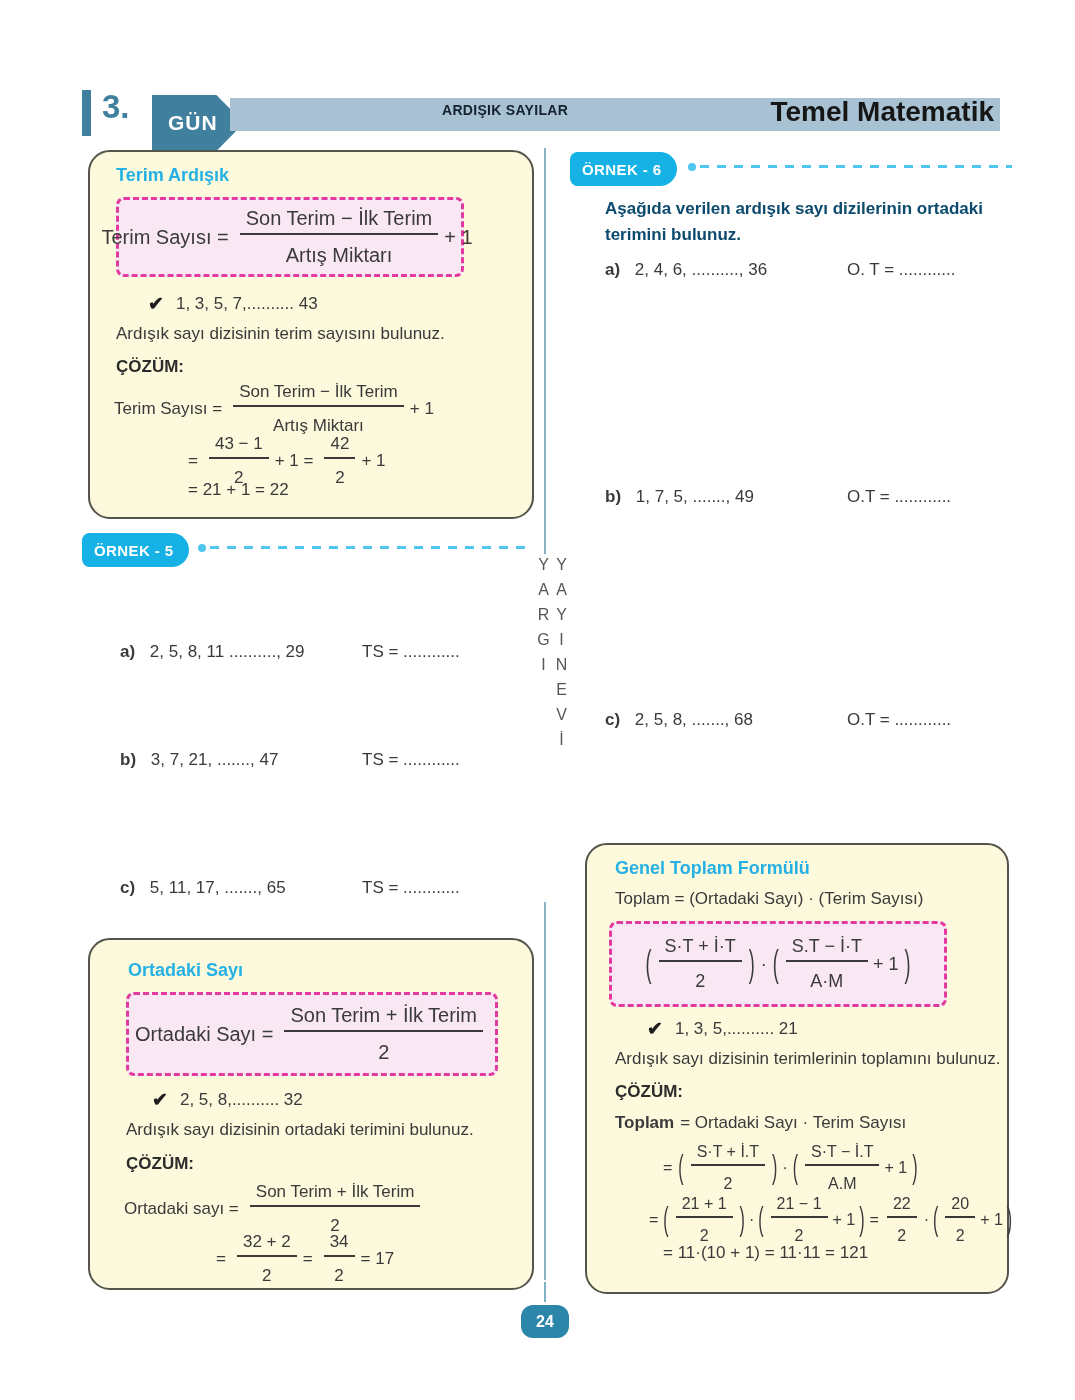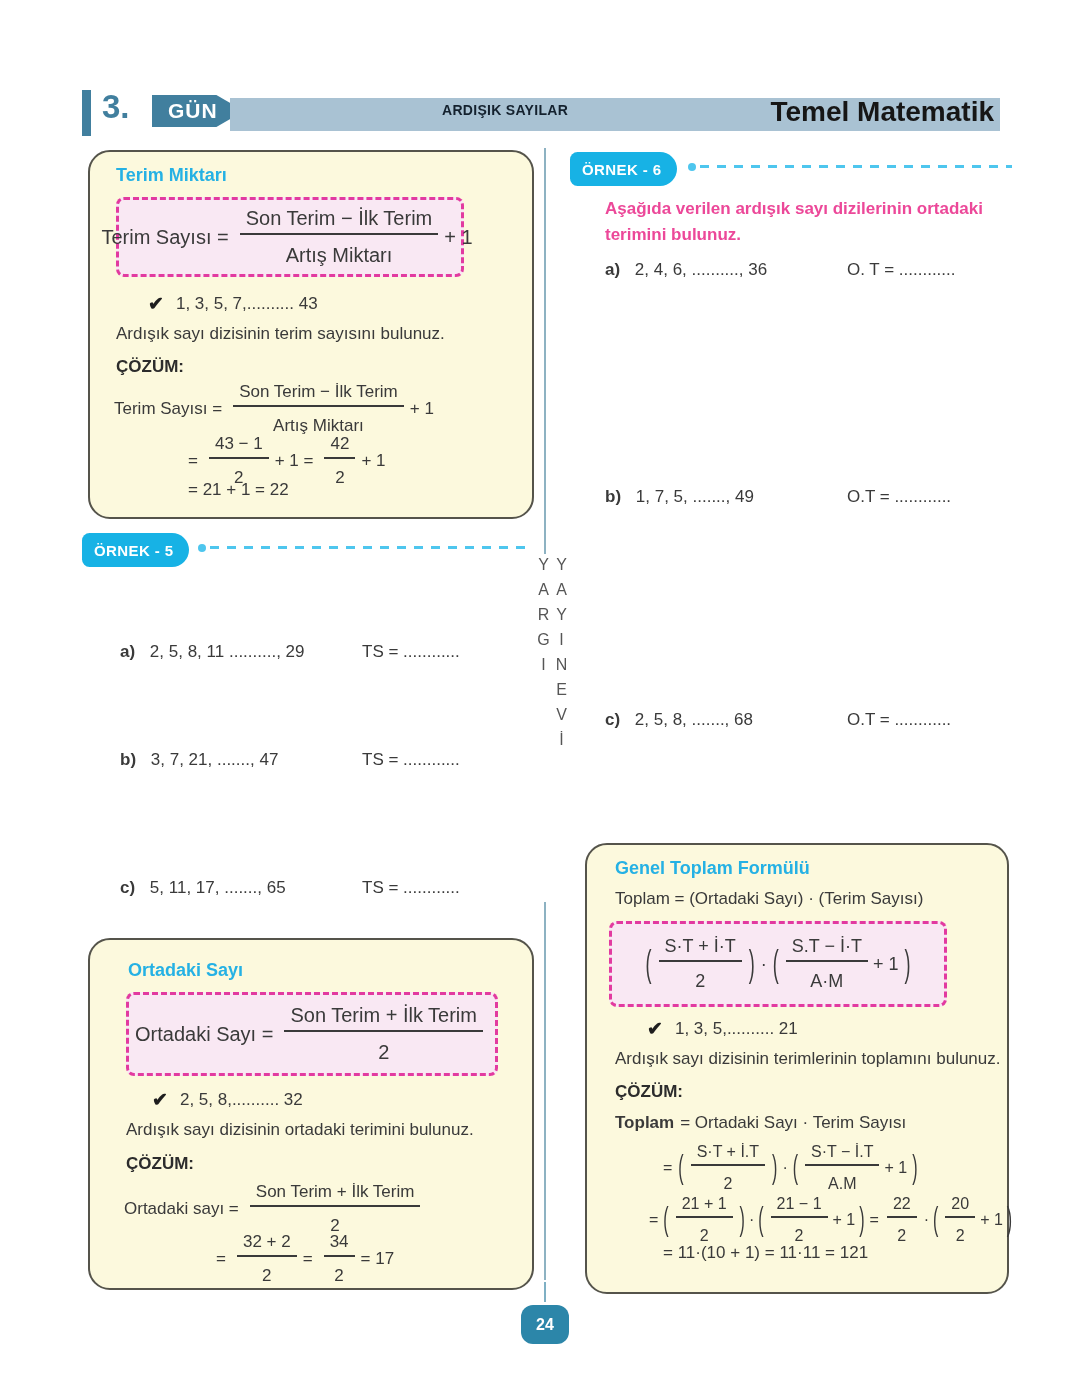--- a/index.html
+++ b/index.html
@@ -2,21 +2,21 @@
 <html><head>
 <meta charset="utf-8">
 <style>
   html,body { margin:0; padding:0; background:#e8e8e8; }
   .page { position:relative; width:1075px; height:1400px; background:#ffffff;
           font-family:"Liberation Sans", sans-serif; color:#3a3a3a; overflow:hidden; margin:0 auto; }
 
   
   .header-accent { position:absolute; left:82px; top:90px; width:9px; height:46px; background:#417f9e; }
   .day-num { position:absolute; left:102px; top:88px; font-size:33px; font-weight:bold; color:#417f9e; }
-  .gun-badge { position:absolute; left:152px; top:95px; width:92px; height:32px; background:#417f9e;
+  .gun-badge { position:absolute; left:152px; top:95px; width:92px; height:56px; background:#417f9e;
                clip-path:polygon(0 0,70% 0,100% 50%,70% 100%,0 100%);
                color:#fff; font-size:21px; font-weight:bold; display:flex; align-items:center; padding-left:16px; box-sizing:border-box; letter-spacing:1px; }
   .header-bar { position:absolute; left:230px; top:98px; width:770px; height:33px; background:#a9c2d3; }
   .header-title { position:absolute; left:212px; top:4px; font-size:14px; font-weight:bold; color:#14212e; letter-spacing:0.3px; }
   .header-brand { position:absolute; right:6px; top:-2px; font-size:28px; font-weight:bold; color:#161616; }
 
   
   .ybox { position:absolute; background:#fcf9dd; border:2px solid #55544b; border-radius:22px; }
   .box-title { position:absolute; color:#25b1e4; font-weight:bold; font-size:18px; }
   .pinkbox { position:absolute; background:#f9e8f3; border:3px dashed #e23aa0; border-radius:8px;
@@ -31,31 +31,31 @@
   .text-line { position:absolute; font-size:17px; }
   .cozum { position:absolute; font-weight:bold; font-size:17px; color:#2c2c2c; }
   .sol-row { position:absolute; display:flex; align-items:center; font-size:17px; white-space:nowrap; }
   .sol-row.small { font-size:16px; }
   .gap6 > * { margin-right:6px; }
 
   .ornek-badge { position:absolute; background:#17b2e5; color:#fff; font-weight:bold; font-size:15px; height:34px;
                  display:flex; align-items:center; padding:0 16px 0 12px; border-radius:8px 18px 18px 8px; letter-spacing:0.4px; }
   .leader { position:absolute; height:3px; background:repeating-linear-gradient(90deg,#4ec6ee 0 9px,transparent 9px 17px); }
   .leader::before { content:""; position:absolute; left:-12px; top:-2.5px; width:8px; height:8px; border-radius:50%; background:#4ec6ee; }
-  .prompt { position:absolute; font-weight:bold; font-size:17px; line-height:1.5; color:#ec4899; }
+  .prompt { position:absolute; font-weight:bold; font-size:17px; line-height:1.5; color:#0c4a6e; }
   .item-row { position:absolute; font-size:17px; width:432px; }
   .item-label { font-weight:bold; margin-right:10px; }
   .item-ans { position:absolute; left:242px; }
 
   .vline { position:absolute; width:2px; background:#8db2c2; }
   .watermark { position:absolute; left:534px; top:556px; height:344px; writing-mode:vertical-lr; text-orientation:upright;
                letter-spacing:8px; word-spacing:14px; font-size:16px; color:#565656; }
   .page-line { position:absolute; left:544px; top:1282px; width:2px; height:20px; background:#7fb0c4; }
   .page-badge { position:absolute; left:521px; top:1305px; background:#2c86a9; color:#fff; font-weight:bold; font-size:16px;
-                width:48px; height:39px; border-radius:12px; display:flex; align-items:center; justify-content:center; }
+                width:48px; height:33px; border-radius:12px; display:flex; align-items:center; justify-content:center; }
 
   .fs20 { font-size:20px; }
   .fs18 { font-size:18px; }
 </style>
 </head>
 <body>
 
 <div class="page">
 
   <div class="header-accent"></div>
@@ -66,21 +66,21 @@
   <div class="header-bar">
     <span class="header-title">ARDIŞIK SAYILAR</span>
     <span class="header-brand">Temel Matematik</span>
   </div>
 
   <div class="vline" style="left:544px; top:148px; height:406px;"></div>
   <div class="watermark">YARGI YAYINEVİ</div>
   <div class="vline" style="left:544px; top:902px; height:378px;"></div>
 
   <div class="ybox" style="left:88px; top:150px; width:442px; height:365px;">
-    <div class="box-title" style="left:26px; top:13px;">Terim Miktarı</div>
+    <div class="box-title" style="left:26px; top:13px;">Terim Ardışık</div>
     <div class="pinkbox" style="left:26px; top:45px; width:348px; height:80px;">
       <div class="formula-row fs20 gap6">
         <span>Terim Sayısı =</span>
         <span class="frac">
           <span class="fnum">Son Terim − İlk Terim</span>
           <span class="fden">Artış Miktarı</span>
         </span>
         <span>+ 1</span>
       </div>
     </div>

